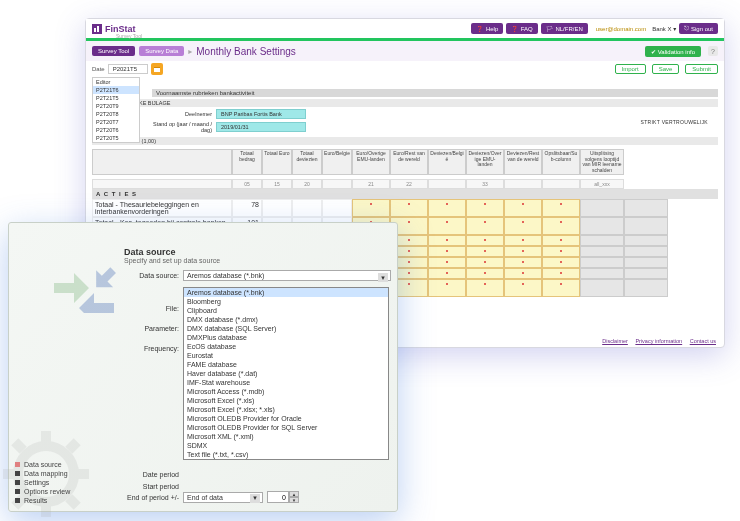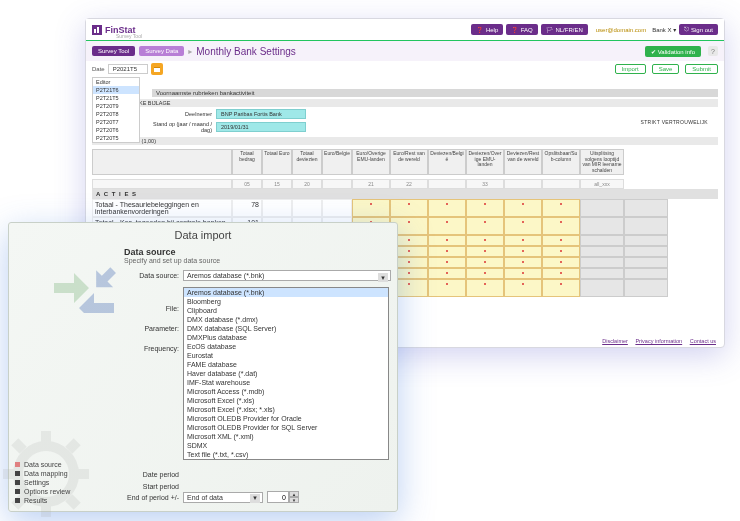--- a/index.html
+++ b/index.html
@@ -5,21 +5,21 @@
   * { box-sizing: border-box; margin: 0; padding: 0; font-family: Arial, sans-serif; }
   body { width: 740px; height: 521px; background: #fff; position: relative; overflow: hidden; }
 
   
   .win-back {
     position: absolute; left: 85px; top: 18px; width: 640px; height: 330px;
     background: #fff; border: 1px solid #d8d8e0; border-radius: 4px;
     box-shadow: 0 8px 30px rgba(80,80,200,.25);
     font-size: 7px; color: #333;
   }
-  .topbar { height: 22px; background: #fff; border-bottom: 1px solid #22c55e; display: flex; align-items: center; padding: 0 6px; }
+  .topbar { height: 22px; background: #fff; border-bottom: 3px solid #22c55e; display: flex; align-items: center; padding: 0 6px; }
   .brand { display: flex; align-items: center; gap: 3px; font-size: 9px; color: #6b2d8a; font-weight: bold; }
   .brand svg { width: 10px; height: 10px; }
   .brand-sub { font-size: 5px; color: #aaa; margin-left: 12px; }
   .topbar-spacer { flex: 1; }
   .top-btn { background: #6b2d8a; color: #fff; font-size: 6px; padding: 2px 5px; border-radius: 2px; margin-left: 3px; cursor: pointer; display: inline-flex; align-items: center; gap: 2px; }
   .user-seg { font-size: 6px; color: #b78a00; margin-left: 4px; padding: 2px 4px; }
   .bank-seg { font-size: 6px; color: #333; margin-left: 2px; cursor: pointer; }
 
   .subbar { height: 20px; background: #f6f2fa; display: flex; align-items: center; padding: 0 6px; gap: 4px; }
   .tab-btn { font-size: 6px; padding: 2px 6px; border-radius: 2px; cursor: pointer; }
@@ -341,21 +341,20 @@
         <rect x="40" y="74" width="10" height="14"></rect>
         <rect x="2" y="40" width="14" height="10"></rect>
         <rect x="74" y="40" width="14" height="10"></rect>
         <rect x="12" y="12" width="12" height="10" transform="rotate(45 18 17)"></rect>
         <rect x="66" y="12" width="12" height="10" transform="rotate(-45 72 17)"></rect>
         <rect x="12" y="68" width="12" height="10" transform="rotate(-45 18 73)"></rect>
         <rect x="66" y="68" width="12" height="10" transform="rotate(45 72 73)"></rect>
       </g>
   </svg>
 
-  <div class="wf-title">Data import</div>
 
   <div class="wf-body">
     <div class="wf-h1">Data source</div>
     <div class="wf-h2">Specify and set up data source</div>
 
     <div class="wf-row">
       <span class="wf-lbl">Data source:</span>
       <span class="wf-select">
         <span>Aremos database (*.bnk)</span>
         <span class="wf-caret">▾</span>

